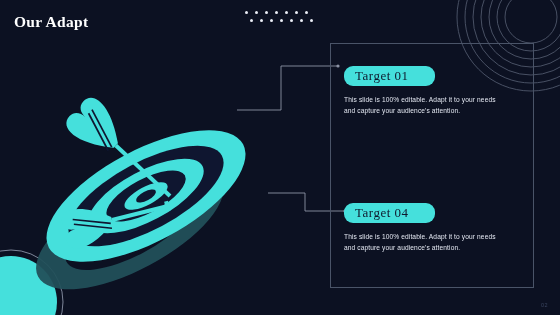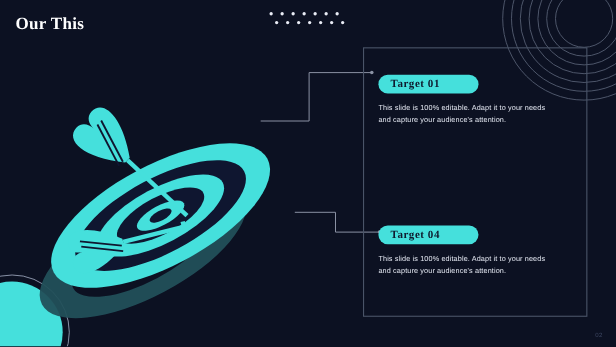--- a/index.html
+++ b/index.html
@@ -75,22 +75,22 @@
 
   .block{position:absolute;left:13px;width:178px;}
   .block-1{top:22px;}
   .block-2{top:159px;}
 
   .pill{
     display:inline-block;
     background:#45e0dc;
     color:#0f1a2e;
     font-family:"Liberation Serif", serif;
-    font-size:10px;
-    font-weight:bold;
+    font-size:13px;
+    font-weight:normal;
     letter-spacing:.5px;
     padding:3px 26px 3px 11px;
     border-radius:9px;
     min-width:54px;
     box-sizing:content-box;
     line-height:1.1;
   }
 
   .body-text{
     margin-top:9px;
@@ -145,21 +145,21 @@
     <span class="dot" style="left:60px;top:0px"></span>
     <span class="dot" style="left:5px;top:8px"></span>
     <span class="dot" style="left:15px;top:8px"></span>
     <span class="dot" style="left:25px;top:8px"></span>
     <span class="dot" style="left:35px;top:8px"></span>
     <span class="dot" style="left:45px;top:8px"></span>
     <span class="dot" style="left:55px;top:8px"></span>
     <span class="dot" style="left:65px;top:8px"></span>
   </div>
 
-  <h1 class="title">Our This</h1>
+  <h1 class="title">Our Adapt</h1>
 
   <div class="illustration">
     <svg width="290" height="222" viewBox="0 0 290 222">
 
       <g transform="translate(112,150) rotate(-28)">
         <ellipse cx="0" cy="0" rx="104" ry="42" fill="#22505a" opacity="0.95"></ellipse>
         <ellipse cx="0" cy="0" rx="72" ry="28" fill="#0c1122"></ellipse>
         <ellipse cx="0" cy="0" rx="52" ry="20" fill="#22505a" opacity="0.95"></ellipse>
         <ellipse cx="0" cy="0" rx="26" ry="10" fill="#0c1122"></ellipse>
       </g>

